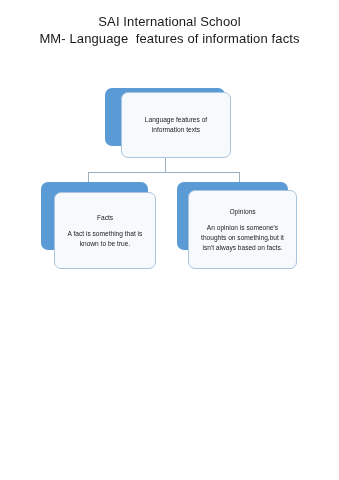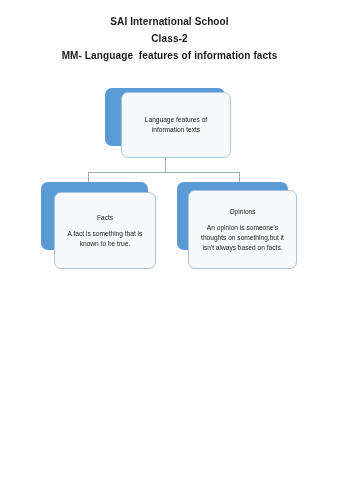--- a/index.html
+++ b/index.html
@@ -23,23 +23,23 @@
   
   #doc-header {
     position: absolute;
     left: 0;
     top: 13px;
     width: 339px;
     text-align: center;
   }
   #doc-header .hline {
     display: block;
-    font-weight: bold;
+    font-weight: normal;
     color: #1a1a1a;
-    font-size: 10px;
+    font-size: 13px;
     line-height: 17px;
     letter-spacing: 0.12px;
     white-space: pre;
   }
 
   
   #connectors {
     position: absolute;
     left: 0;
     top: 0;
@@ -103,21 +103,20 @@
   #node-opinions .shadow { width: 111px; height: 68px; }
   #node-opinions .card   { left: 11px; top: 8px; width: 109px; height: 79px; }
 </style>
 </head>
 <body>
 
 <div id="page">
 
   <div id="doc-header">
     <span class="hline">SAI International School</span>
-    <span class="hline">Class-2</span>
     <span class="hline">MM- Language  features of information facts</span>
   </div>
 
   <svg id="connectors" viewBox="0 0 339 480" width="339" height="480" xmlns="http://www.w3.org/2000/svg">
 
     <line x1="165.5" y1="158" x2="165.5" y2="172.5" stroke="#9AAFC0" stroke-width="1"></line>
 
     <line x1="88" y1="172.5" x2="240" y2="172.5" stroke="#9AAFC0" stroke-width="1"></line>
 
     <line x1="88.5" y1="172.5" x2="88.5" y2="184" stroke="#9AAFC0" stroke-width="1"></line>

